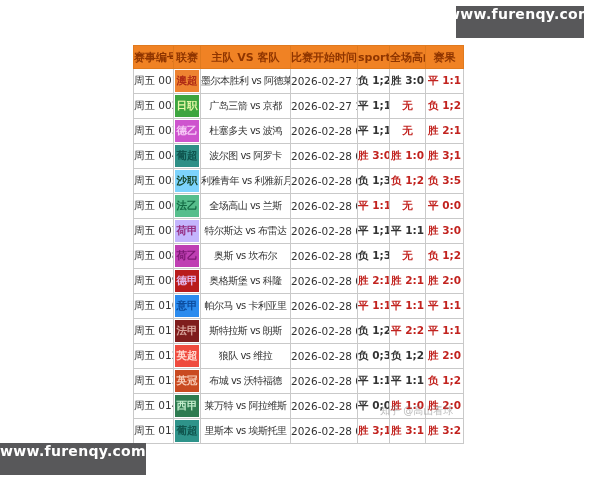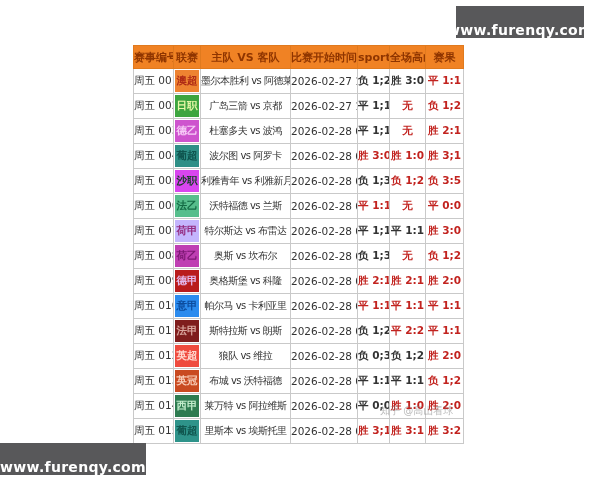--- a/index.html
+++ b/index.html
@@ -3,21 +3,21 @@
 <meta charset="utf-8">
 <style>
   html,body{margin:0;padding:0;}
   body{
     width:600px;height:480px;position:relative;background:#ffffff;
     font-family:"DejaVu Sans","Liberation Sans",sans-serif;
     overflow:hidden;
   }
   .banner{
     position:absolute;background:#58585a;color:#fff;
-    display:flex;align-items:flex-end;justify-content:center;
+    display:flex;align-items:flex-start;justify-content:center;
     font-weight:bold;font-size:14px;letter-spacing:0.3px;
   }
   .banner-top{left:456px;top:6px;width:128px;height:32px;}
   .banner-bottom{left:0px;top:443px;width:146px;height:32px;}
   .match-table{
     position:absolute;left:133px;top:45px;
     border-collapse:collapse;table-layout:fixed;width:330px;
     background:#fff;
   }
   .match-table th{
@@ -112,34 +112,34 @@
         </td>
         <td class="match-cell">波尔图 vs 阿罗卡</td>
         <td>2026-02-28 02:45</td>
         <td class="val red">胜 3:0</td>
         <td class="val red">胜 1:0</td>
         <td class="val red">胜 3;1</td>
       </tr>
       <tr>
         <td>周五 005</td>
         <td class="league-cell">
-          <span class="badge" style="background: #d946ef; color: rgb(18, 63, 34);">沙职</span>
+          <span class="badge" style="background: #7dd3fc; color: rgb(18, 63, 34);">沙职</span>
         </td>
         <td class="match-cell">利雅青年 vs 利雅新月</td>
         <td>2026-02-28 03:00</td>
         <td class="val dark">负 1;3</td>
         <td class="val red">负 1;2</td>
         <td class="val red">负 3:5</td>
       </tr>
       <tr>
         <td>周五 006</td>
         <td class="league-cell">
           <span class="badge" style="background: rgb(86, 190, 140); color: rgb(20, 107, 69);">法乙</span>
         </td>
-        <td class="match-cell">沃特福德 vs 兰斯</td>
+        <td class="match-cell">全场高山 vs 兰斯</td>
         <td>2026-02-28 03:00</td>
         <td class="val red">平 1:1</td>
         <td class="val red">无</td>
         <td class="val red">平 0:0</td>
       </tr>
       <tr>
         <td>周五 007</td>
         <td class="league-cell">
           <span class="badge" style="background: #c4b5fd; color: rgb(148, 43, 128);">荷甲</span>
         </td>

